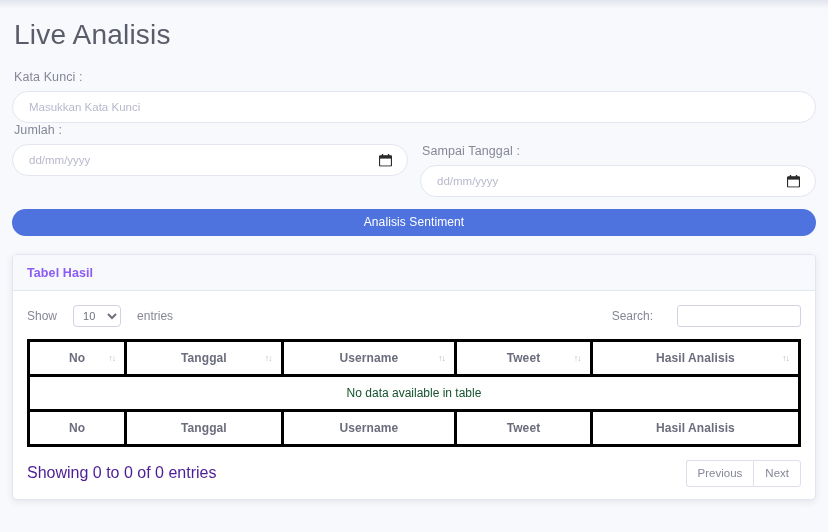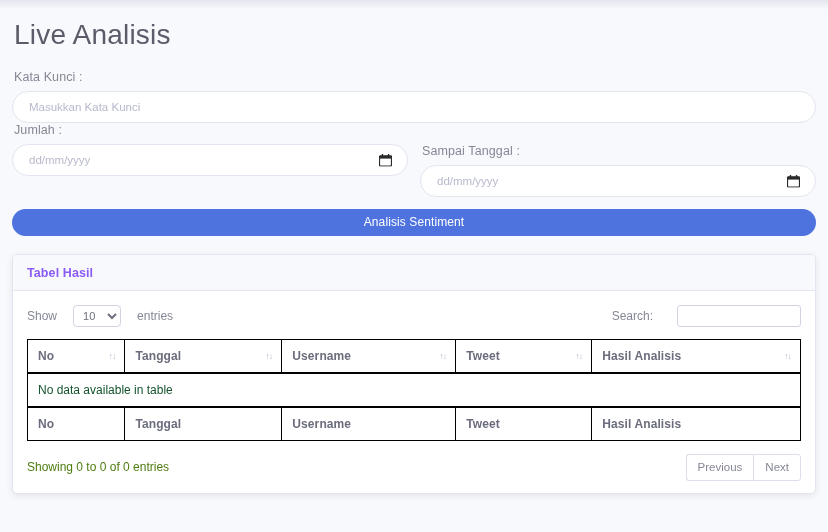--- a/index.html
+++ b/index.html
@@ -161,24 +161,24 @@
     padding: 0 6px;
     outline: none;
   }
 
   table.dt {
     width: 100%;
     border-collapse: collapse;
     table-layout: fixed;
   }
   table.dt th, table.dt td {
-    border: 1px solid #000000;
+    border: 3px solid #000000;
     padding: 9px 10px;
     font-size: 12px;
-    text-align: left;
+    text-align: center;
     vertical-align: middle;
   }
   table.dt thead th, table.dt tfoot th {
     color: #6b6d7d;
     font-weight: bold;
     letter-spacing: .1px;
     position: relative;
     white-space: nowrap;
   }
   table.dt thead th { border-bottom-width: 2px; }
@@ -205,21 +205,21 @@
   col.c-username { width: 22.5%; }
   col.c-tweet { width: 17.6%; }
   col.c-hasil { width: 27.0%; }
 
   .dt-bottom {
     display: flex;
     align-items: center;
     justify-content: space-between;
     margin-top: 13px;
   }
-  .dt-info { font-size: 12px; color: #4d7c0f; }
+  .dt-info { font-size: 16px; color: #4c1d95; }
   .pager { display: flex; }
   .pager-btn {
     border: 1px solid #dddfeb;
     background: #fff;
     color: #858796;
     font-family: "Liberation Sans", sans-serif;
     font-size: 11.5px;
     padding: 5px 11px;
     cursor: pointer;
     line-height: 1.3;

